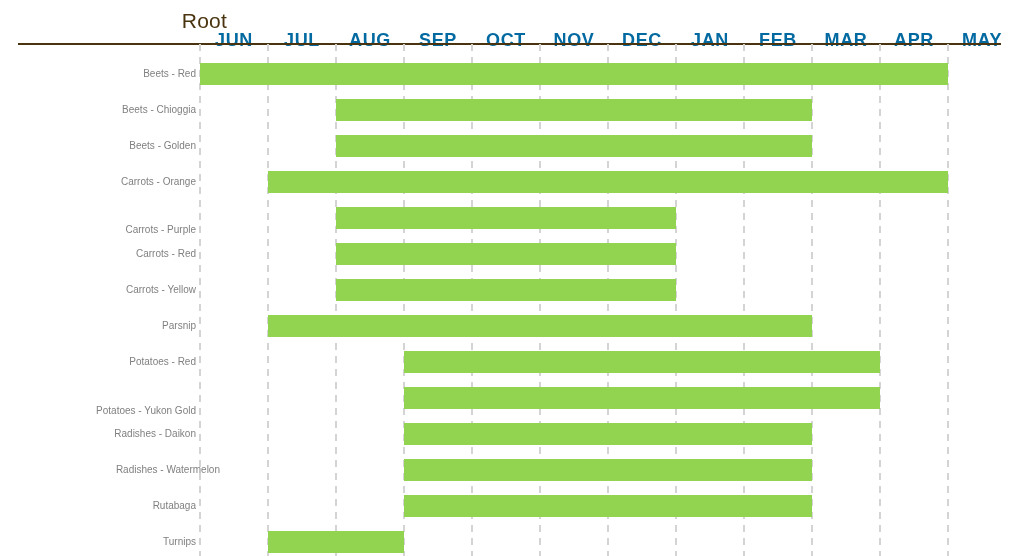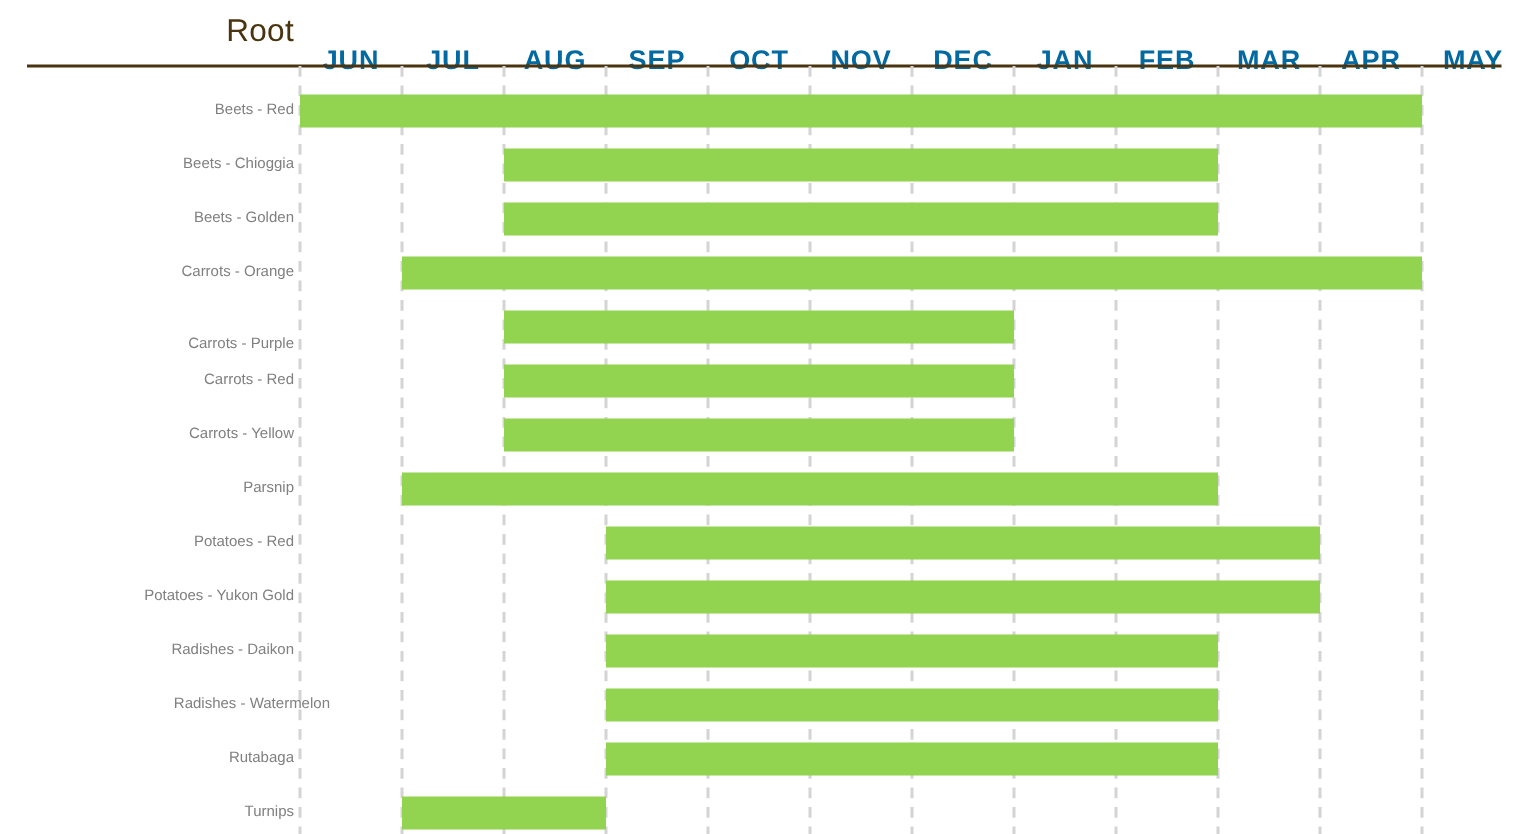--- a/index.html
+++ b/index.html
@@ -32,20 +32,21 @@
   .chart-title {
     position: absolute;
     left: 0;
     top: 9px;
     width: 196px;
     text-align: right;
     font-size: 21px;
     color: #4a3410;
     letter-spacing: 0.2px;
     white-space: nowrap;
+    padding-left: 31px;
   }
   .month-label {
     position: absolute;
     top: 30px;
     text-align: center;
     font-size: 18px;
     font-weight: bold;
     color: #0369a1;
     letter-spacing: 0.6px;
     white-space: nowrap;
@@ -136,21 +137,21 @@
     <div id="row-labels">
         <div class="row-label" style="top: 19px;">Beets - Red</div>
         <div class="row-label" style="top: 55px;">Beets - Chioggia</div>
         <div class="row-label" style="top: 91px;">Beets - Golden</div>
         <div class="row-label" style="top: 127px;">Carrots - Orange</div>
         <div class="row-label" style="top: 163px; margin-top: 12px;">Carrots - Purple</div>
         <div class="row-label" style="top: 199px;">Carrots - Red</div>
         <div class="row-label" style="top: 235px;">Carrots - Yellow</div>
         <div class="row-label" style="top: 271px;">Parsnip</div>
         <div class="row-label" style="top: 307px;">Potatoes - Red</div>
-        <div class="row-label" style="top: 343px;">Potatoes - Yukon Gold</div>
+        <div class="row-label" style="top: 356px;">Potatoes - Yukon Gold</div>
         <div class="row-label" style="top: 379px;">Radishes - Daikon</div>
         <div class="row-label" style="top: 415px; padding-left: 24px;">Radishes - Watermelon</div>
         <div class="row-label" style="top: 451px;">Rutabaga</div>
         <div class="row-label" style="top: 487px;">Turnips</div>
       </div>
     <div id="bars">
         <div class="bar" style="left: 200px; width: 748px; top: 19px; height: 22px; background: rgb(146, 212, 79);"></div>
         <div class="bar" style="left: 336px; width: 476px; top: 55px; height: 22px; background: rgb(146, 212, 79);"></div>
         <div class="bar" style="left: 336px; width: 476px; top: 91px; height: 22px; background: rgb(146, 212, 79);"></div>
         <div class="bar" style="left: 268px; width: 680px; top: 127px; height: 22px; background: rgb(146, 212, 79);"></div>

